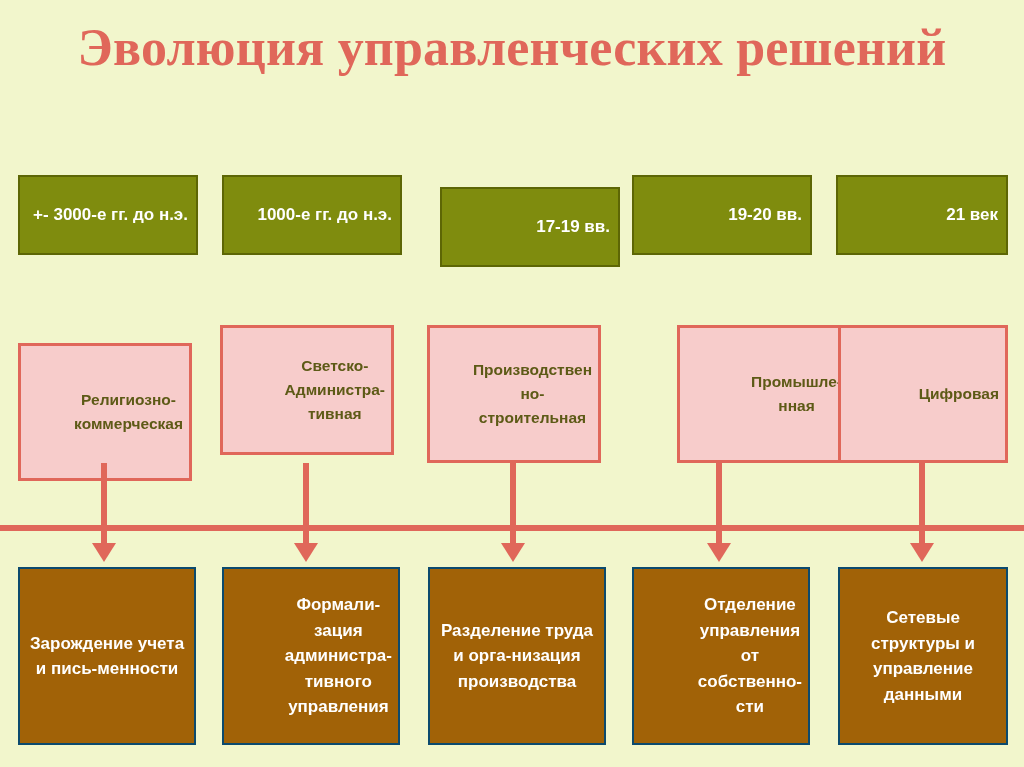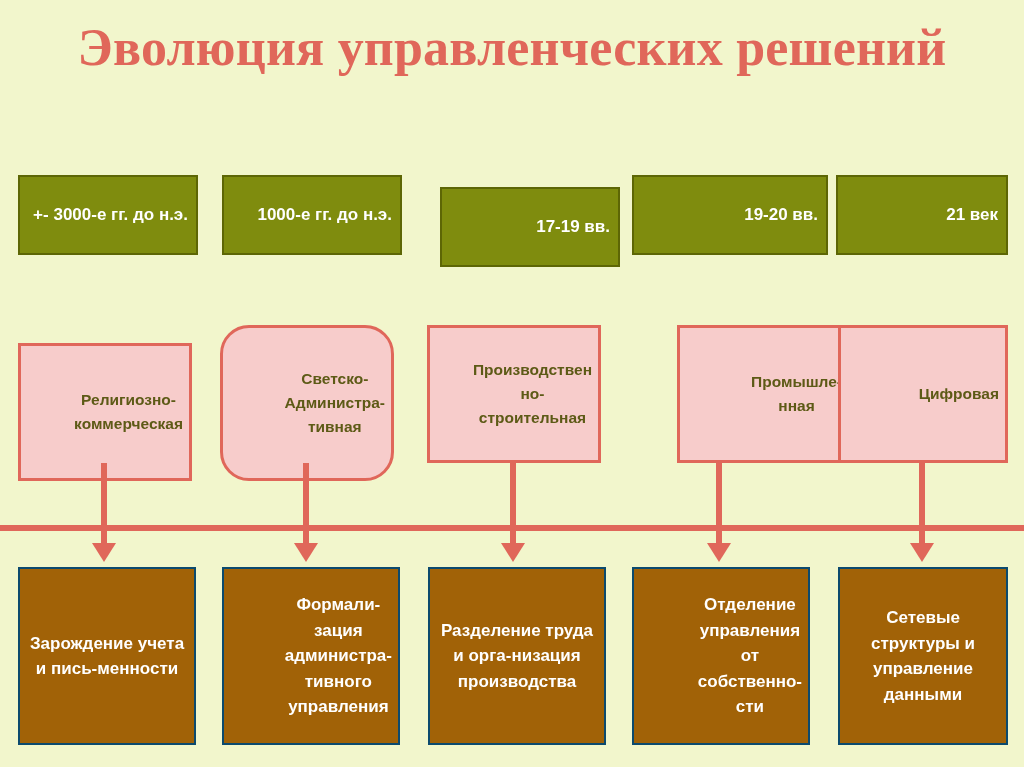--- a/index.html
+++ b/index.html
@@ -96,32 +96,32 @@
 
   <div class="box era-box" style="left:18px; top:175px; width:180px; height:80px;">
     <span>+- 3000-е гг. до н.э.</span>
   </div>
   <div class="box era-box" style="left:222px; top:175px; width:180px; height:80px;">
     <span>1000-е гг. до н.э.</span>
   </div>
   <div class="box era-box" style="left:440px; top:175px; width:180px; height:80px;margin-top:12px;">
     <span>17-19 вв.</span>
   </div>
-  <div class="box era-box" style="left:632px; top:175px; width:196px; height:80px;">
+  <div class="box era-box" style="left:632px; top:175px; width:180px; height:80px;">
     <span>19-20 вв.</span>
   </div>
   <div class="box era-box" style="left:836px; top:175px; width:172px; height:80px;">
     <span>21 век</span>
   </div>
 
   <div class="box stage-box" style="left:18px; top:343px; width:174px; height:138px;">
     <span>Религиозно-
 коммерческая</span>
   </div>
-  <div class="box stage-box" style="left:220px; top:325px; width:174px; height:156px;border-radius:29px;">
+  <div class="box stage-box" style="left:220px; top:325px; width:174px; height:130px;">
     <span>Светско-
 Администра-
 тивная</span>
   </div>
   <div class="box stage-box" style="left:427px; top:325px; width:174px; height:138px;">
     <span>Производствен
 но-
 строительная</span>
   </div>
   <div class="box stage-box" style="left:633px; top:325px; width:174px; height:138px;margin-left:44px;">

